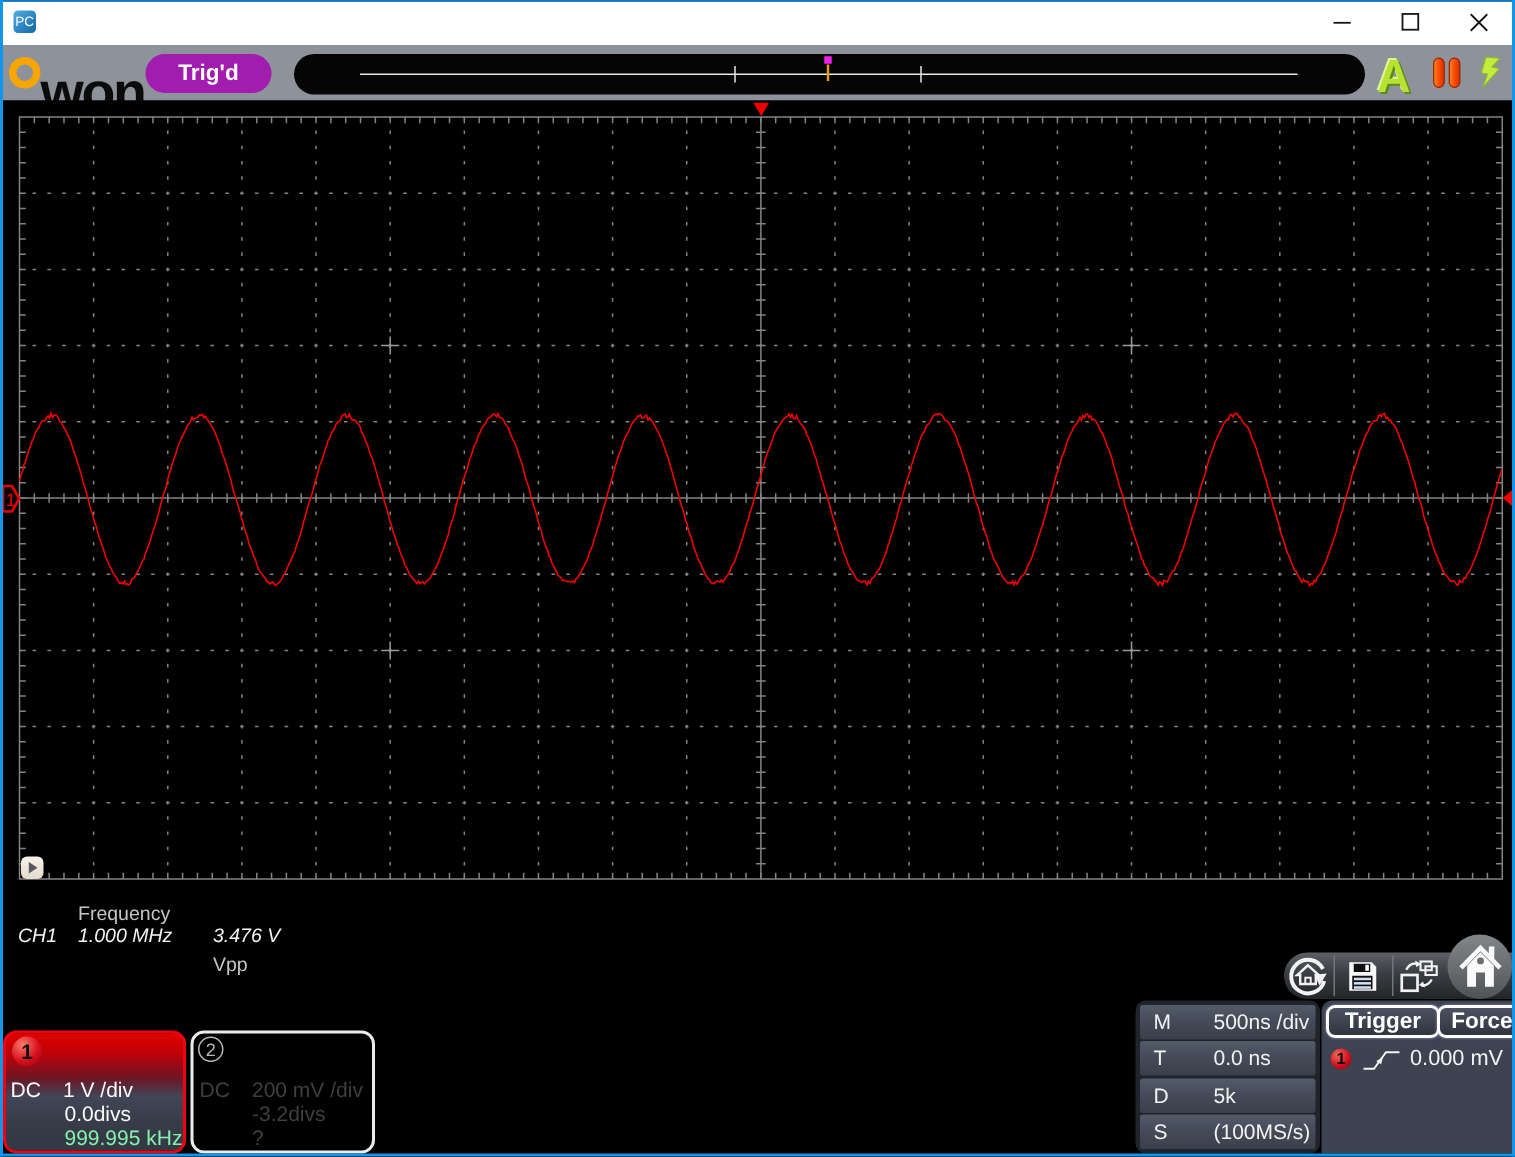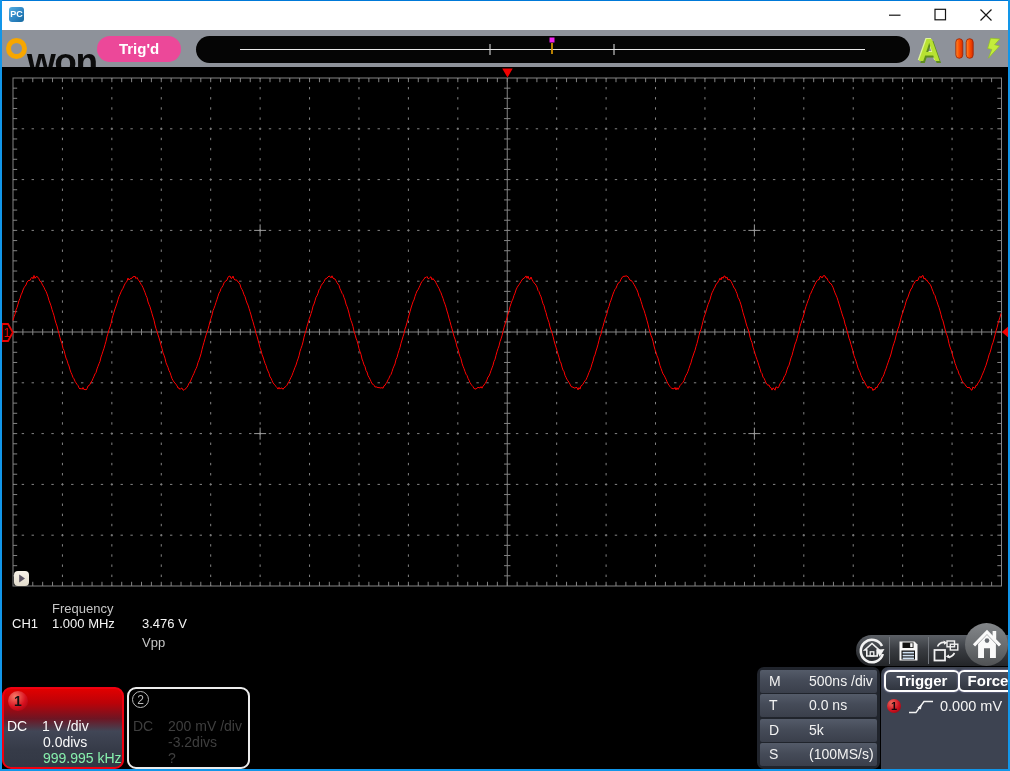--- a/index.html
+++ b/index.html
@@ -2,30 +2,30 @@
 <html><head><meta charset="utf-8"><style>
 *{margin:0;padding:0;box-sizing:border-box;}
 html,body{width:1010px;height:771px;overflow:hidden;background:#000;font-family:"Liberation Sans",sans-serif;}
 .abs{position:absolute;}
 #win{position:absolute;left:0;top:0;width:1010px;height:771px;background:#000;}
 #titlebar{position:absolute;left:2px;top:1px;width:1006px;height:29px;background:#fff;}
 #topborder{position:absolute;left:0;top:0;width:1010px;height:1px;background:#0079d8;}
 #lborder{position:absolute;left:0;top:0;width:2px;height:771px;background:#1296e9;}
 #rborder{position:absolute;right:0;top:0;width:2px;height:771px;background:#1296e9;}
 #bborder{position:absolute;left:0;bottom:0;width:1010px;height:2px;background:#1296e9;}
-#pcicon{position:absolute;left:9px;top:7px;width:15px;height:15px;border-radius:3px;background:linear-gradient(135deg,#55aee0 0%,#2e86c4 55%,#16699f 100%);color:#fff;font-weight:bold;font-size:9px;text-align:center;line-height:15px;letter-spacing:0px;}
+#pcicon{position:absolute;left:9px;top:7px;width:15px;height:15px;border-radius:3px;background:linear-gradient(135deg,#55aee0 0%,#2e86c4 55%,#16699f 100%);color:#fff;font-weight:normal;font-size:9px;text-align:center;line-height:15px;letter-spacing:0px;}
 #toolbar{position:absolute;left:2px;top:30px;width:1006px;height:37px;background:#8e929a;}
 #logo-o{position:absolute;left:6px;top:38px;width:21px;height:21px;border-radius:50%;border:5px solid #f7a600;background:transparent;}
 #logo-won{position:absolute;left:27px;top:28px;font-size:37px;line-height:34px;font-weight:bold;color:#0b0b0b;letter-spacing:-1.5px;margin-top:17px;}
-#trigd{position:absolute;left:97px;top:36px;width:84px;height:26px;border-radius:13px;background:#ec4899;color:#fff;font-weight:bold;font-size:15px;text-align:center;line-height:26px;}
+#trigd{position:absolute;left:97px;top:36px;width:84px;height:26px;border-radius:13px;background:#a21caf;color:#fff;font-weight:bold;font-size:15px;text-align:center;line-height:26px;}
 #posbar{position:absolute;left:196px;top:36px;width:714px;height:27px;border-radius:13.5px;background:#050505;}
 #autoA{position:absolute;left:918px;top:33px;font-size:31px;font-weight:bold;color:#b8e232;text-shadow:1.5px 1.5px 0 #5d8c1e,-1px -1px 0 #dff59a;}
 #mainblack{position:absolute;left:2px;top:67px;width:1006px;height:702px;background:#000;}
 #measure .lab{color:#c6c6c6;font-size:13px;}
-#measure .val{color:#f4f4f4;font-size:13px;}
+#measure .val{color:#f4f4f4;font-size:13px;font-style:italic;}
 #playbtn{position:absolute;left:14px;top:571px;width:15px;height:15px;border-radius:4px;background:linear-gradient(180deg,#f7f2e8,#e3dccc);}
 #ch1{position:absolute;left:2px;top:687px;width:122px;height:82px;border-radius:9px;border:2px solid #f00011;background:linear-gradient(180deg,#e10000 0%,#bb0208 18%,#6e1523 38%,#414656 54%,#363b48 78%,#333845 100%);}
 #ch2{position:absolute;left:127px;top:687px;width:123px;height:82px;border-radius:9px;border:2px solid #ececec;background:#000;}
 #mtds{position:absolute;left:757px;top:667px;width:123px;height:102px;border-radius:7px;background:#20242c;padding:2.5px 3px;}
 .mrow{position:relative;width:117px;height:23px;border-radius:2px;background:linear-gradient(180deg,#545b69 0%,#454b58 45%,#3a3f4b 100%);margin-bottom:1.5px;color:#f2f2f2;font-size:14px;line-height:23px;}
 .mrow .k{position:absolute;left:9px;}
 .mrow .v{position:absolute;left:49px;text-align:center;}
 #trigpanel{position:absolute;left:881px;top:667px;width:127px;height:102px;border-radius:7px 0 0 0;background:#3d4351;}
 .tbtn{position:absolute;top:3px;height:22px;border:2px solid #fdfdfd;border-radius:6px;background:linear-gradient(180deg,#4c5260,#30353f);color:#fff;font-weight:bold;font-size:15px;text-align:center;line-height:18px;box-shadow:0 0 2px #99c;}
 #iconbar{position:absolute;left:856px;top:635px;width:152px;height:31px;border-radius:15.5px 0 0 15.5px;background:linear-gradient(180deg,#5c6066 0%,#3a3d42 45%,#232528 100%);}

